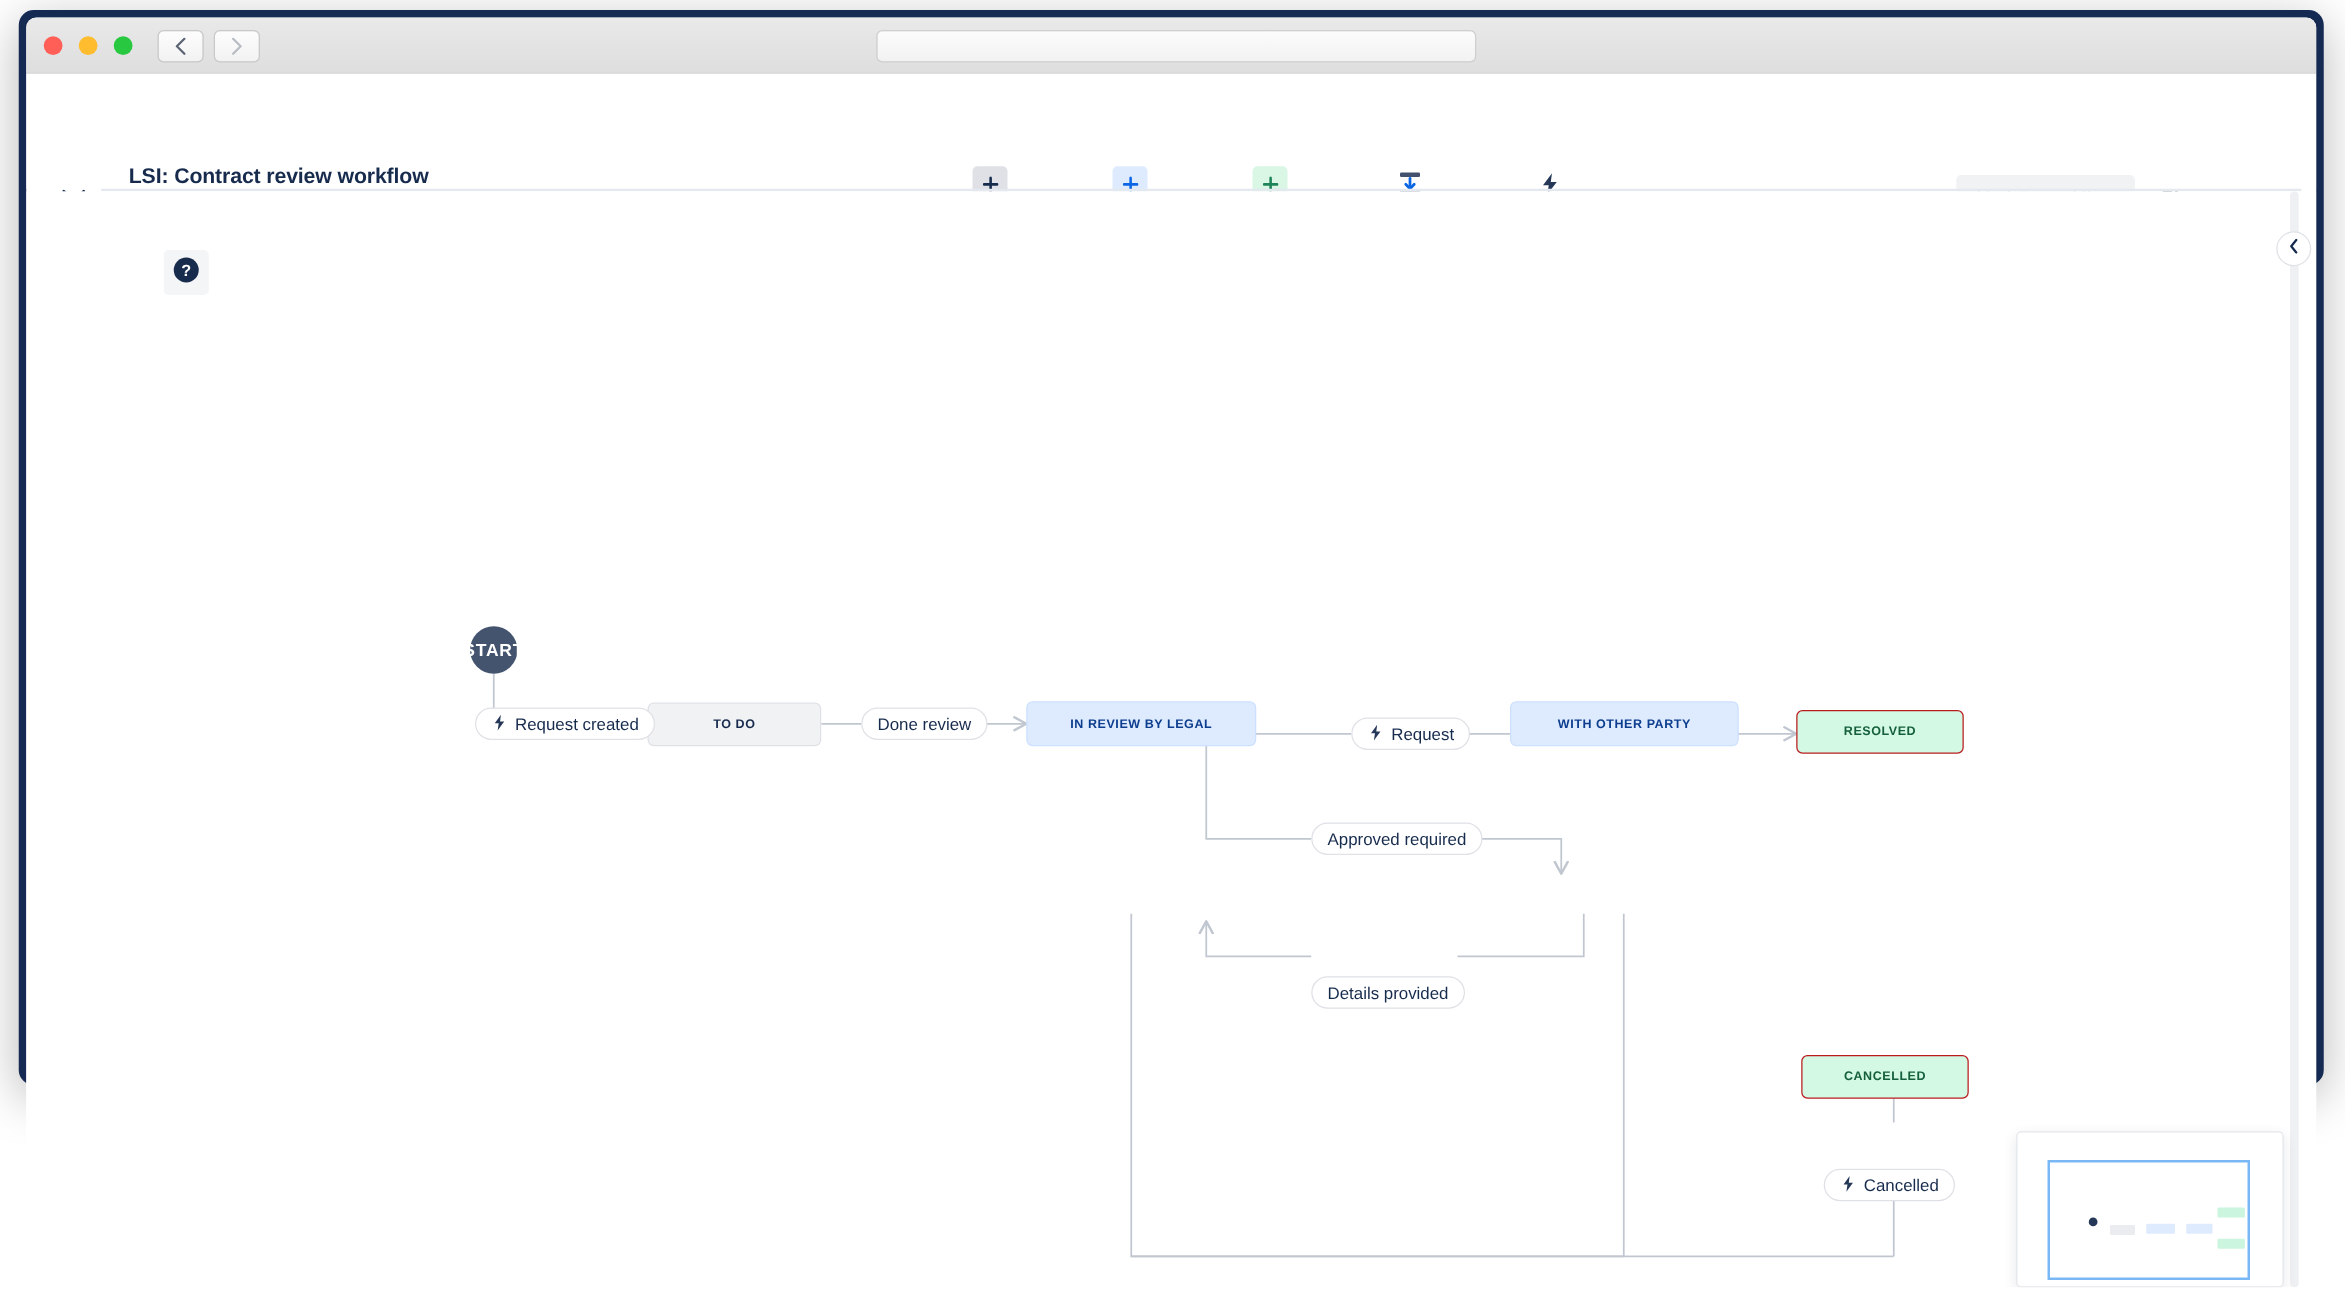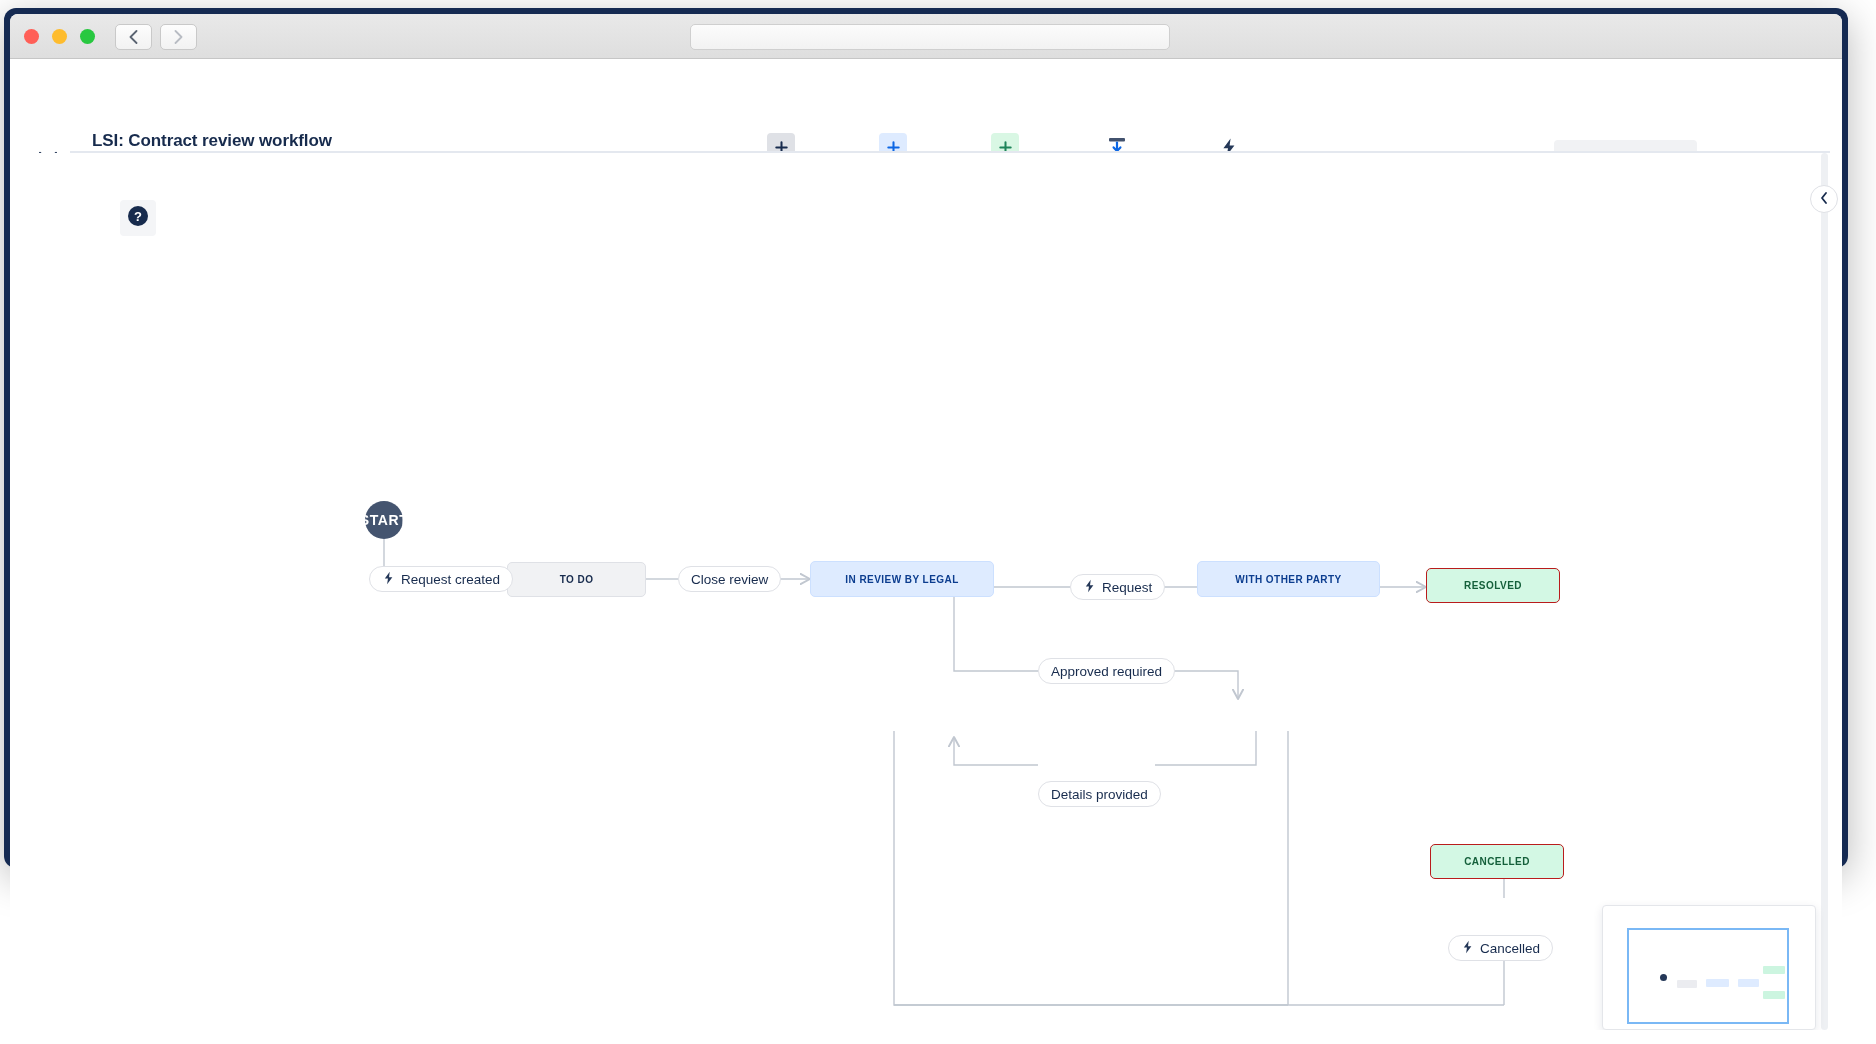--- a/index.html
+++ b/index.html
@@ -13,21 +13,21 @@
 
   
   .desktop {
     position: absolute; inset: 0;
     background: #ffffff;
   }
 
   
   .window {
     position: absolute;
-    left: 4px; top: 8px;
+    left: 15px; top: 8px;
     width: 1844px; height: 860px;
     background: #152a52;
     border-radius: 12px;
     padding: 6px;
     box-shadow: 0 10px 40px rgba(0,0,0,0.28);
   }
   .window-inner {
     position: absolute;
     left: 6px; top: 6px;
     width: 1832px; height: 1016px;
@@ -431,21 +431,21 @@
           <div class="pill" style="left:359px; top:413px;justify-content:flex-end;">
             <span>
               <svg width="13" height="14" viewBox="0 0 14 16">
                   <path d="M8.4 0.8 L2.8 8.6 H6.4 L5.4 15.2 L11.4 7.0 H7.6 Z" fill="#253858"></path>
                 </svg>
             </span>
             <span>Request created</span>
           </div>
 
           <div class="pill" style="left:668px; top:413px;">
-            <span>Close review</span>
+            <span>Done review</span>
           </div>
 
           <div class="pill" style="left:1060px; top:421px;">
             <span>
               <svg width="13" height="14" viewBox="0 0 14 16">
                   <path d="M8.4 0.8 L2.8 8.6 H6.4 L5.4 15.2 L11.4 7.0 H7.6 Z" fill="#253858"></path>
                 </svg>
             </span>
             <span>Request</span>
           </div>

